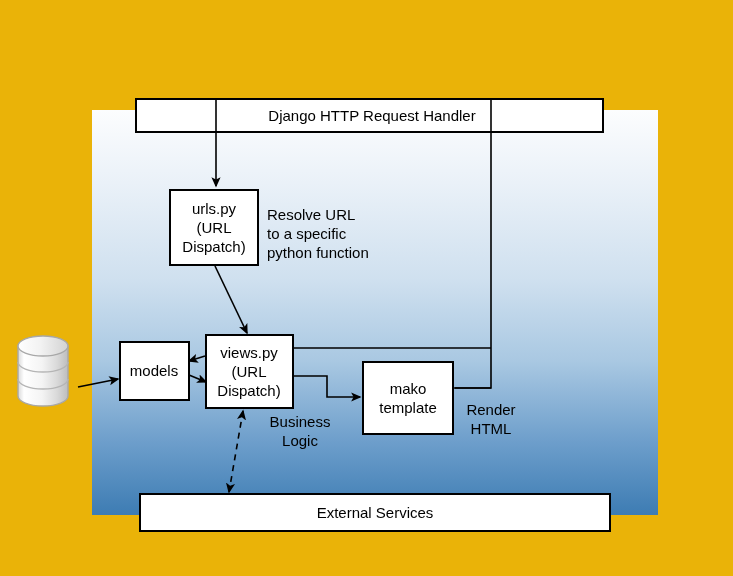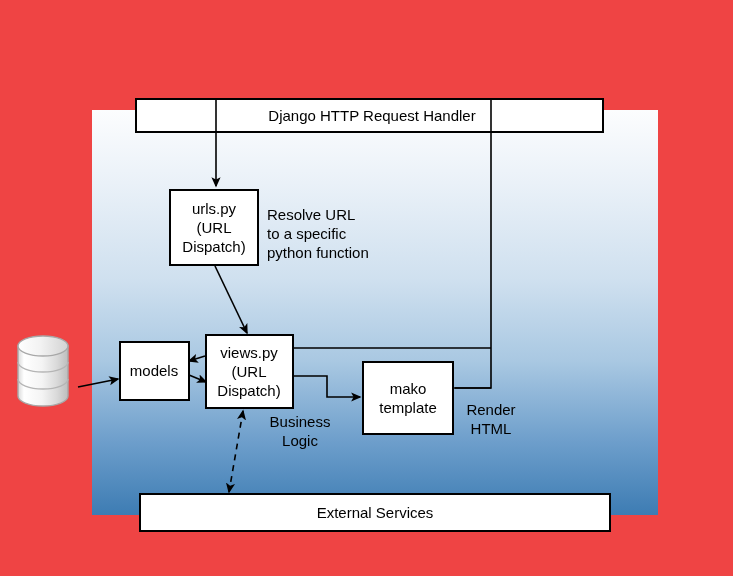--- a/index.html
+++ b/index.html
@@ -4,21 +4,21 @@
 <style>
   html, body {
     margin: 0;
     padding: 0;
     background: #000000;
   }
   #page {
     position: relative;
     width: 733px;
     height: 576px;
-    background: #ef4444;
+    background: #eab308;
     overflow: hidden;
     font-family: "Liberation Sans", sans-serif;
   }
   #diagram-svg {
     position: absolute;
     left: 0;
     top: 0;
     width: 733px;
     height: 576px;
     display: block;

